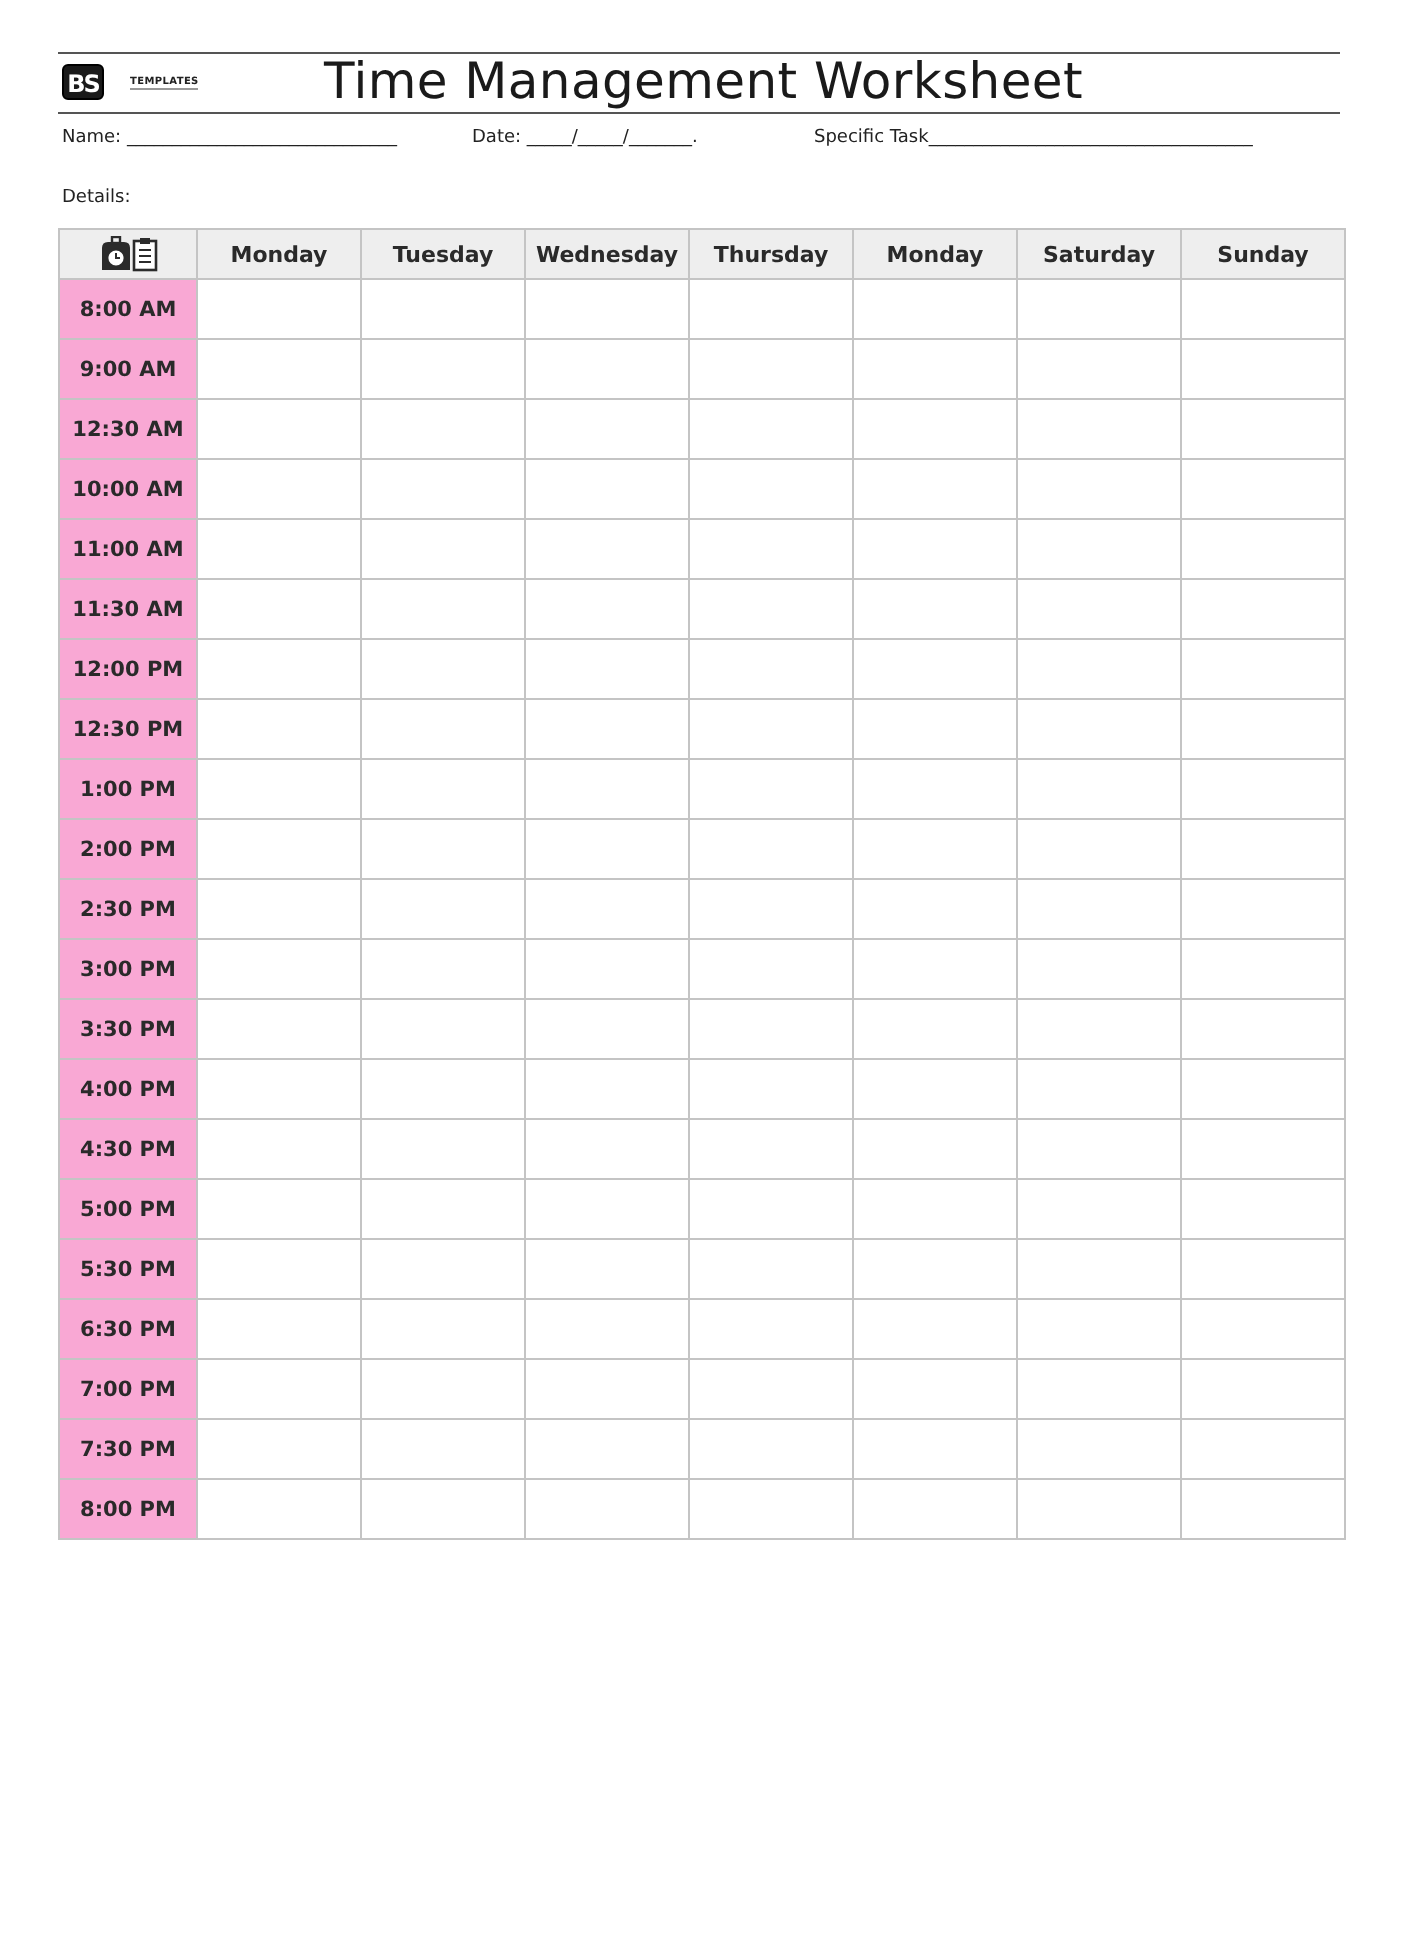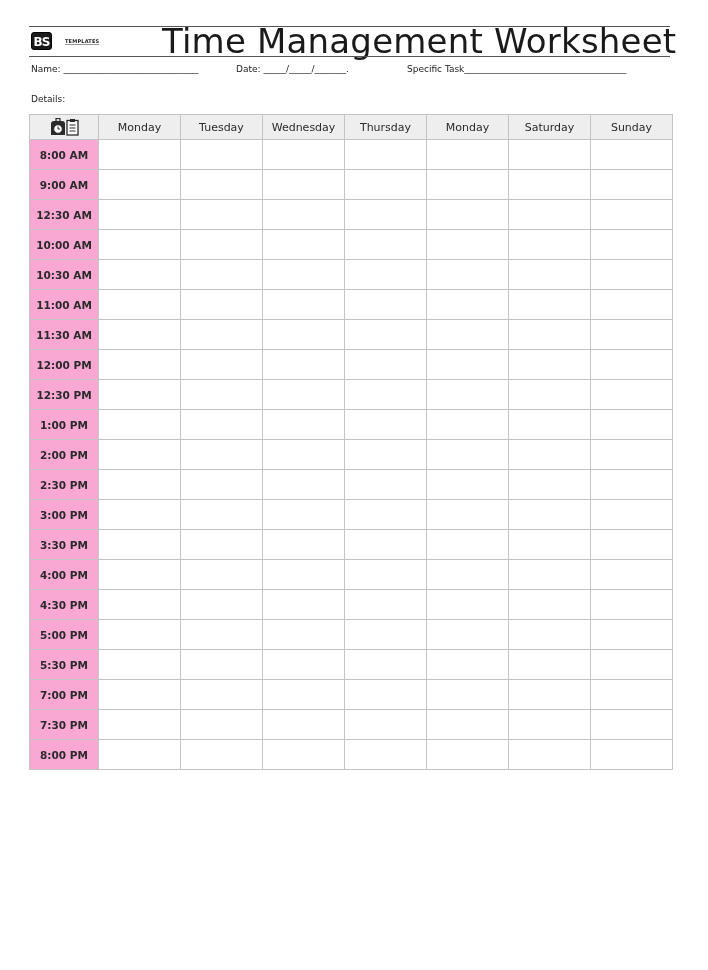--- a/index.html
+++ b/index.html
@@ -7,26 +7,26 @@
   body { position: relative; font-family: "DejaVu Sans", sans-serif; color: #1e1e1e; }
   .rule { position: absolute; left: 29px; width: 641px; height: 0; }
   .rule-top { top: 26px; border-top: 1px solid #555; }
   .rule-bottom { top: 56px; border-top: 1px solid #555; }
   .logo { position: absolute; left: 31px; top: 32px; display: flex; align-items: center; gap: 13px; }
   .logo-box { width: 21px; height: 18px; background: #1a1a1a; border-radius: 3px; color: #fff;
     font-family: "DejaVu Sans", sans-serif; font-weight: bold; font-size: 12px; line-height: 18px;
     text-align: center; letter-spacing: -1px; border: 1px solid #000; }
   .logo-text { font-size: 5px; font-weight: bold; letter-spacing: 0.2px; color: #222; border-bottom: 1px solid #999; }
   .title { position: absolute; left: 162px; top: 26px; font-family: "DejaVu Sans", sans-serif;
-    font-size: 34px; line-height: 30px; color: #1a1a1a; letter-spacing: 0.2px; }
+    font-size: 25px; line-height: 30px; color: #1a1a1a; letter-spacing: 0.2px; }
   .meta { position: absolute; top: 64px; font-size: 9px; color: #222; white-space: pre; }
   .details { position: absolute; left: 31px; top: 94px; font-size: 9px; color: #222; }
   table { position: absolute; left: 29px; top: 114px; border-collapse: collapse; table-layout: fixed; width: 641px; }
   th, td { border: 1px solid #c4c4c4; }
-  th { height: 25px; background: #eeeeee; font-weight: normal; font-size: 11px; color: #2a2a2a; text-align: center; }
+  th { height: 25px; background: #eeeeee; font-weight: bold; font-size: 11px; color: #2a2a2a; text-align: center; }
   td { height: 30px; background: #fff; }
   td.time { background: #f9a8d4; font-size: 10.5px; font-weight: bold; color: #2a2a2a; text-align: center; }
   col.c0 { width: 69px; }
   col.cd { width: 82px; }
   .head-icon { display: inline-flex; align-items: flex-end; gap: 1px; vertical-align: middle; }
 </style>
 </head>
 <body>
 
 <div class="rule rule-top"></div>
@@ -112,30 +112,20 @@
         <td class="time">10:00 AM</td>
         <td></td>
         <td></td>
         <td></td>
         <td></td>
         <td></td>
         <td></td>
         <td></td>
       </tr>
       <tr>
-        <td class="time">10:30 AM</td>
-        <td></td>
-        <td></td>
-        <td></td>
-        <td></td>
-        <td></td>
-        <td></td>
-        <td></td>
-      </tr>
-      <tr>
         <td class="time">11:00 AM</td>
         <td></td>
         <td></td>
         <td></td>
         <td></td>
         <td></td>
         <td></td>
         <td></td>
       </tr>
       <tr>
@@ -243,20 +233,30 @@
         <td></td>
         <td></td>
         <td></td>
         <td></td>
         <td></td>
         <td></td>
         <td></td>
       </tr>
       <tr>
         <td class="time">5:30 PM</td>
+        <td></td>
+        <td></td>
+        <td></td>
+        <td></td>
+        <td></td>
+        <td></td>
+        <td></td>
+      </tr>
+      <tr>
+        <td class="time">6:30 PM</td>
         <td></td>
         <td></td>
         <td></td>
         <td></td>
         <td></td>
         <td></td>
         <td></td>
       </tr>
       <tr>
         <td class="time">7:00 PM</td>

